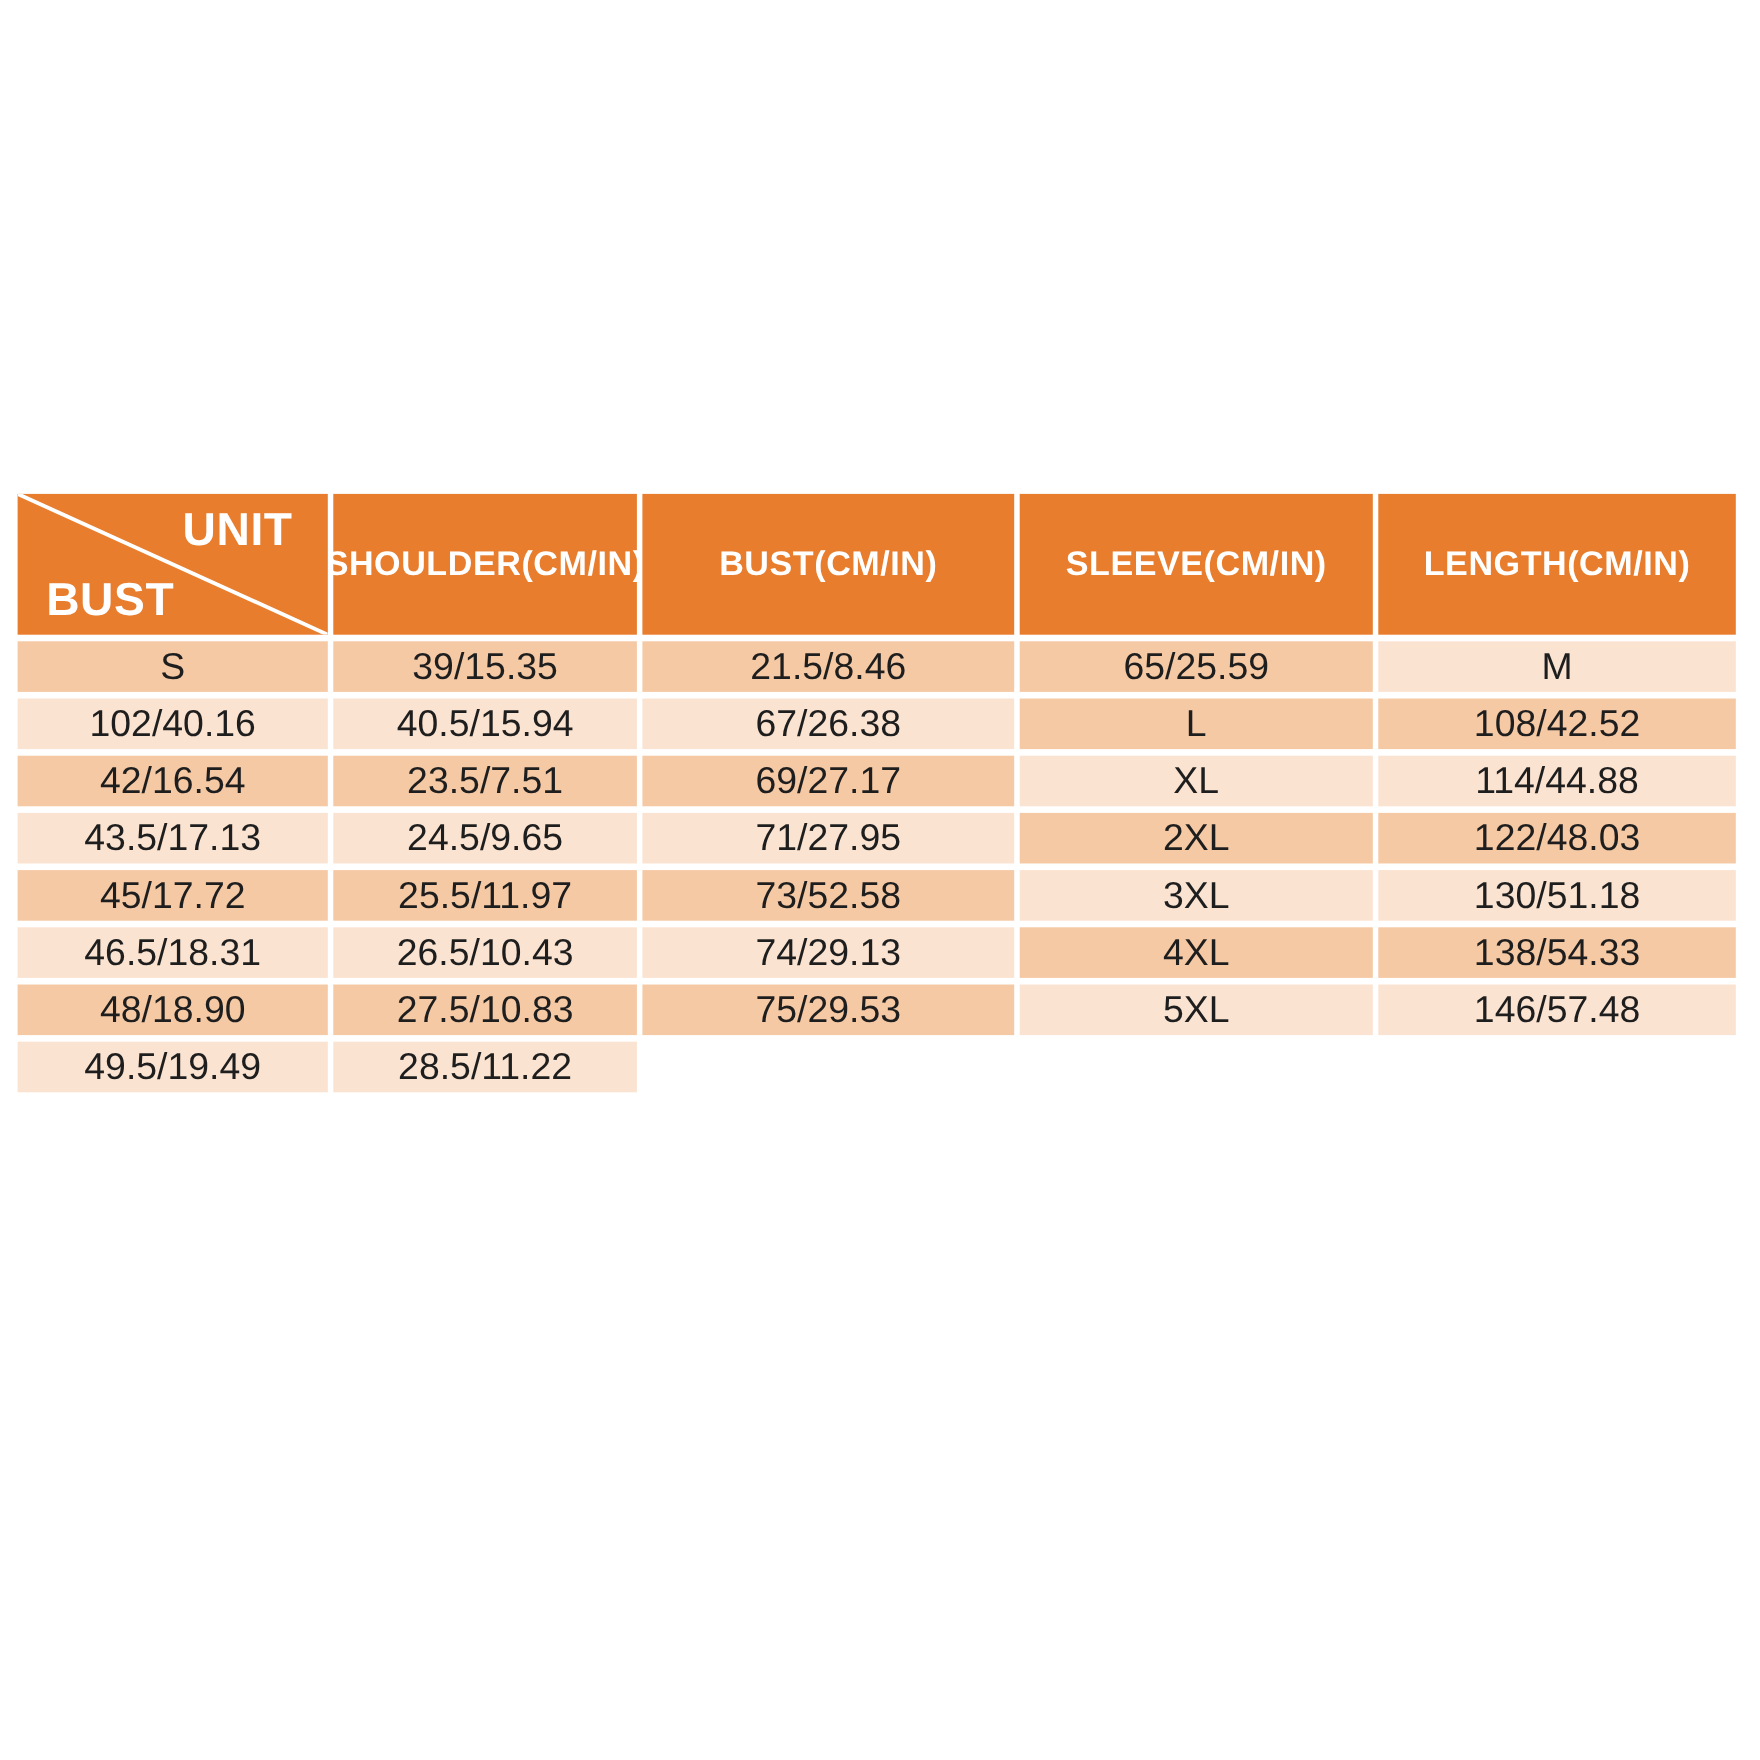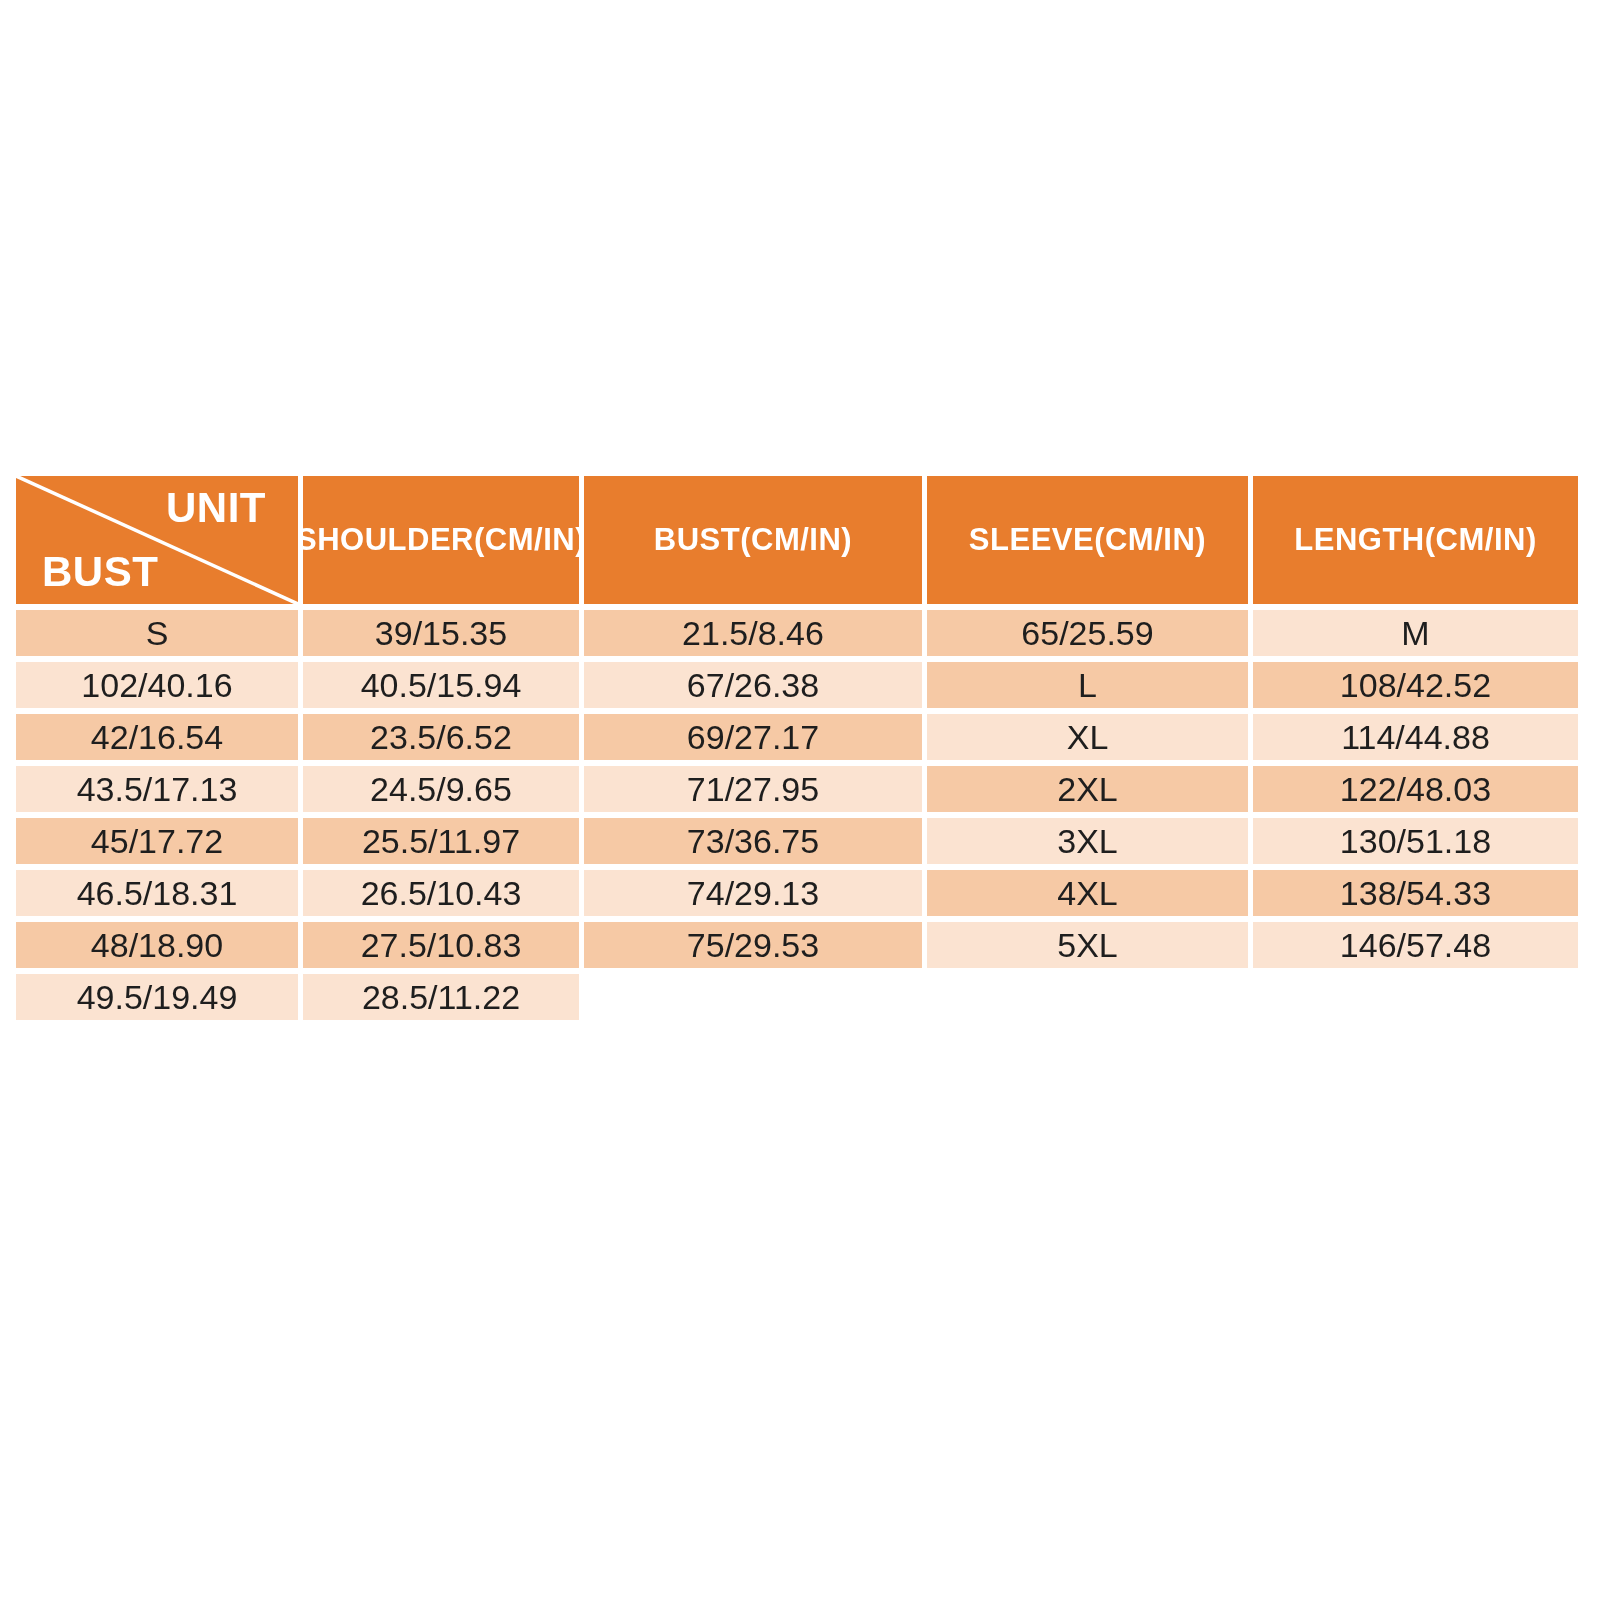--- a/index.html
+++ b/index.html
@@ -8,21 +8,21 @@
     background: #ffffff;
     width: 1600px;
     height: 1600px;
     font-family: "Liberation Sans", sans-serif;
     position: relative;
   }
 
   .size-chart {
     position: absolute;
     left: 16px;
-    top: 476px;
+    top: 449px;
     width: 1562px;
     display: grid;
     grid-template-columns: 282px 276px 338px 321px 325px;
     grid-auto-rows: 46px;
     grid-template-rows: 128px;
     gap: 6px 5px;
   }
 
   .hcell {
     background: var(--header-bg, #E87D2D);
@@ -97,34 +97,34 @@
   <div class="cell row-dark">65/25.59</div>
 
   <div class="cell row-light">M</div>
   <div class="cell row-light">102/40.16</div>
   <div class="cell row-light">40.5/15.94</div>
   <div class="cell row-light">67/26.38</div>
 
   <div class="cell row-dark">L</div>
   <div class="cell row-dark">108/42.52</div>
   <div class="cell row-dark">42/16.54</div>
-  <div class="cell row-dark">23.5/6.52</div>
+  <div class="cell row-dark">23.5/7.51</div>
   <div class="cell row-dark">69/27.17</div>
 
   <div class="cell row-light">XL</div>
   <div class="cell row-light">114/44.88</div>
   <div class="cell row-light">43.5/17.13</div>
   <div class="cell row-light">24.5/9.65</div>
   <div class="cell row-light">71/27.95</div>
 
   <div class="cell row-dark">2XL</div>
   <div class="cell row-dark">122/48.03</div>
   <div class="cell row-dark">45/17.72</div>
   <div class="cell row-dark">25.5/11.97</div>
-  <div class="cell row-dark">73/36.75</div>
+  <div class="cell row-dark">73/52.58</div>
 
   <div class="cell row-light">3XL</div>
   <div class="cell row-light">130/51.18</div>
   <div class="cell row-light">46.5/18.31</div>
   <div class="cell row-light">26.5/10.43</div>
   <div class="cell row-light">74/29.13</div>
 
   <div class="cell row-dark">4XL</div>
   <div class="cell row-dark">138/54.33</div>
   <div class="cell row-dark">48/18.90</div>

